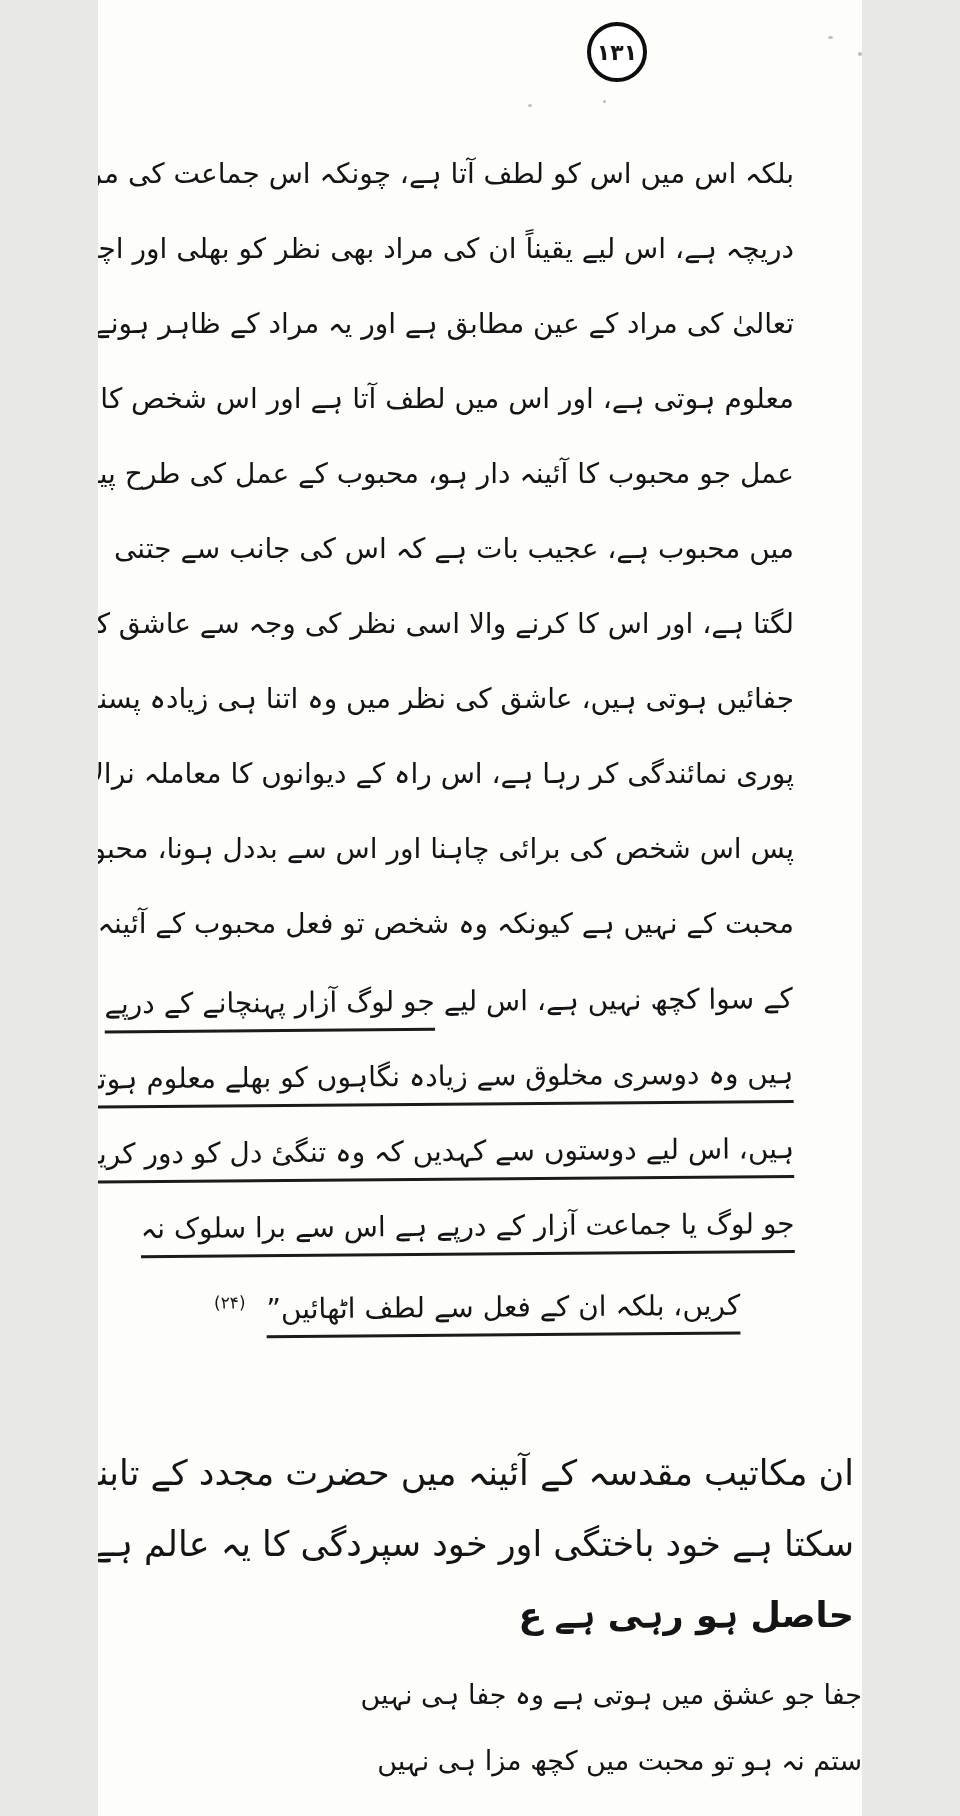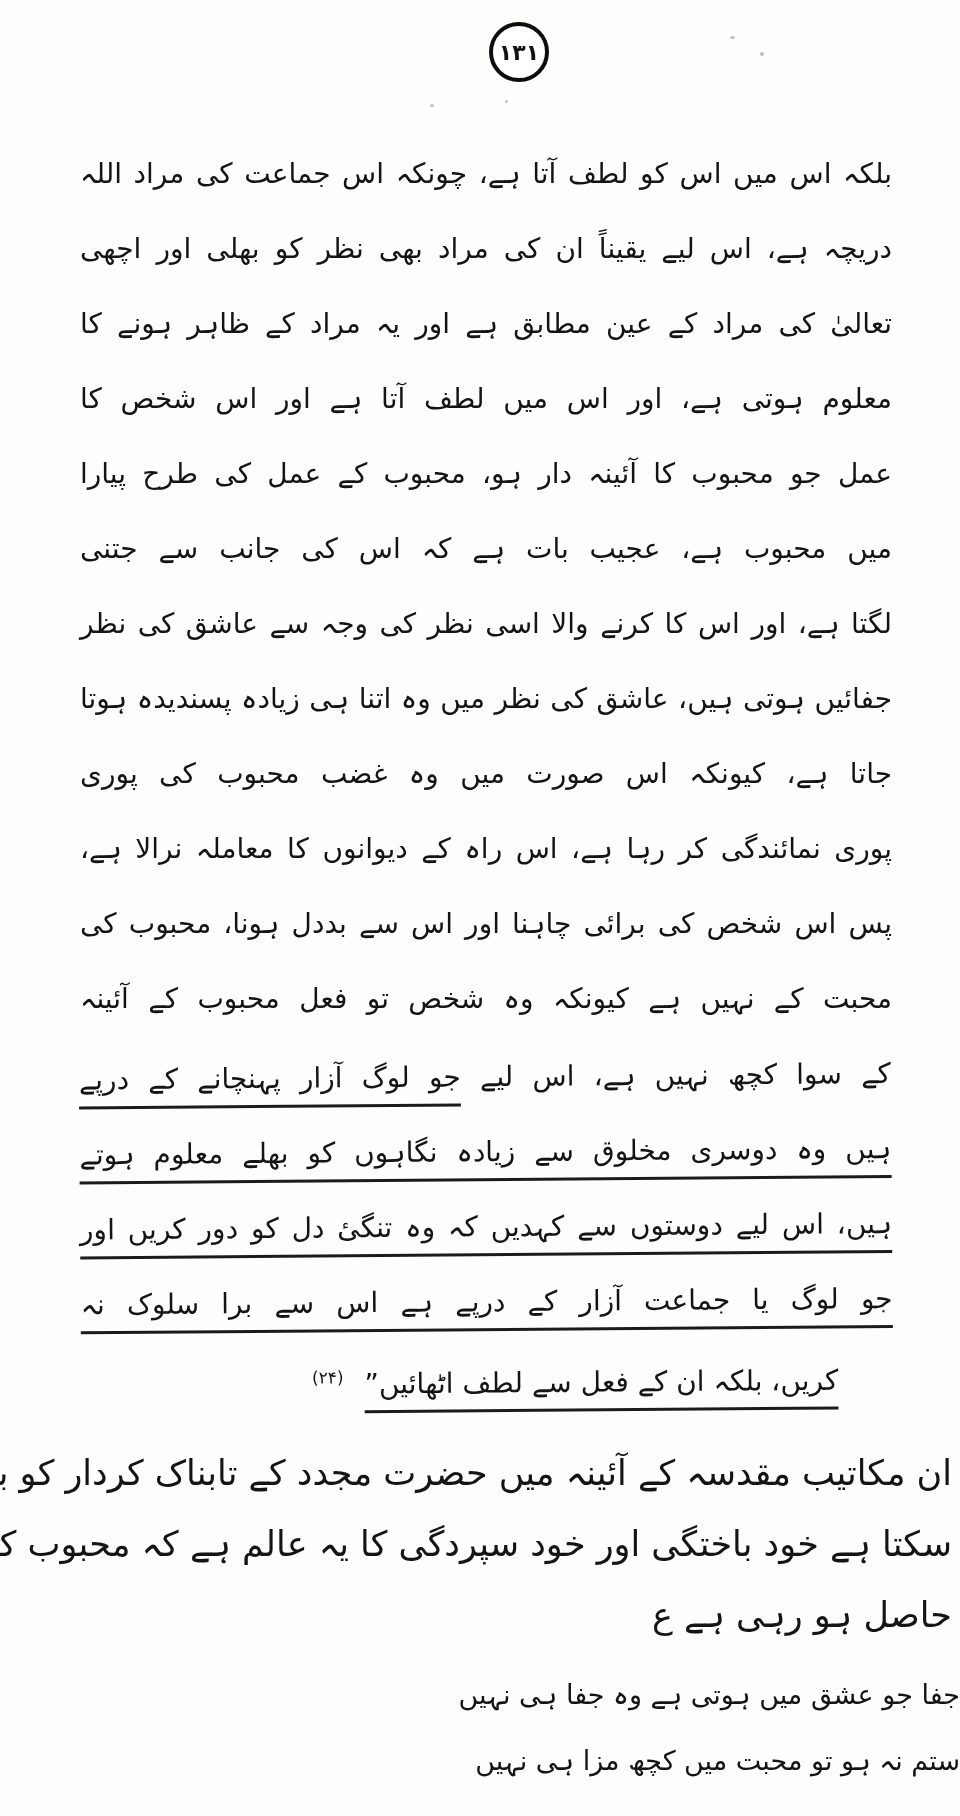--- a/index.html
+++ b/index.html
@@ -1,18 +1,18 @@
 <!DOCTYPE html>
 <html lang="ur" dir="rtl"><head>
 <meta charset="utf-8">
 <style>
   html,body{margin:0;padding:0;background:#e8e8e6;}
   .page{
     position:relative;
-    width:960px;height:1816px;
+    width:764px;height:1816px;
     margin:0 auto;
     background:#fdfdfb;
     font-family:"DejaVu Sans",sans-serif;
     color:#141414;
     direction:rtl;
     overflow:hidden;
   }
   
   .page-number-badge{
     position:absolute;top:22px;left:489px;
@@ -51,21 +51,21 @@
   .fnref{
     font-size:17px;vertical-align:super;
     text-decoration:none;display:inline-block;
     margin-right:12px;
   }
   
   .paragraph{
     position:absolute;top:1438px;right:8px;left:8px;
   }
   .paragraph .line{height:71px;line-height:71px;font-size:35px;}
-  .line.end{text-align:right;text-align-last:right;}
+  .line.end{text-align:right;text-align-last:right;font-weight:bold;}
   
   .verse{
     position:absolute;top:1662px;right:0;left:0;
     text-align:center;
   }
   .verse-line{
     height:66px;line-height:66px;
     font-size:27px;
     text-align:right;
   }
@@ -86,21 +86,20 @@
 
   <div class="quote-block">
     <div class="line">بلکہ اس میں اس کو لطف آتا ہے، چونکہ اس جماعت کی مراد اللہ</div>
     <div class="line">دریچہ ہے، اس لیے یقیناً ان کی مراد بھی نظر کو بھلی اور اچھی</div>
     <div class="line">تعالیٰ کی مراد کے عین مطابق ہے اور یہ مراد کے ظاہر ہونے کا</div>
     <div class="line">معلوم ہوتی ہے، اور اس میں لطف آتا ہے اور اس شخص کا</div>
     <div class="line">عمل جو محبوب کا آئینہ دار ہو، محبوب کے عمل کی طرح پیارا</div>
     <div class="line">میں محبوب ہے، عجیب بات ہے کہ اس کی جانب سے جتنی</div>
     <div class="line">لگتا ہے، اور اس کا کرنے والا اسی نظر کی وجہ سے عاشق کی نظر</div>
     <div class="line">جفائیں ہوتی ہیں، عاشق کی نظر میں وہ اتنا ہی زیادہ پسندیدہ ہوتا</div>
-    <div class="line">جاتا ہے، کیونکہ اس صورت میں وہ غضب محبوب کی پوری</div>
     <div class="line">پوری نمائندگی کر رہا ہے، اس راہ کے دیوانوں کا معاملہ نرالا ہے،</div>
     <div class="line">پس اس شخص کی برائی چاہنا اور اس سے بددل ہونا، محبوب کی</div>
     <div class="line">محبت کے نہیں ہے کیونکہ وہ شخص تو فعل محبوب کے آئینہ</div>
 
     <div class="tilt">
       <div class="line">
         <span>کے سوا کچھ نہیں ہے، اس لیے</span>
         <span class="u">جو لوگ آزار پہنچانے کے درپے</span>
       </div>
       <div class="line u">ہیں وہ دوسری مخلوق سے زیادہ نگاہوں کو بھلے معلوم ہوتے</div>

